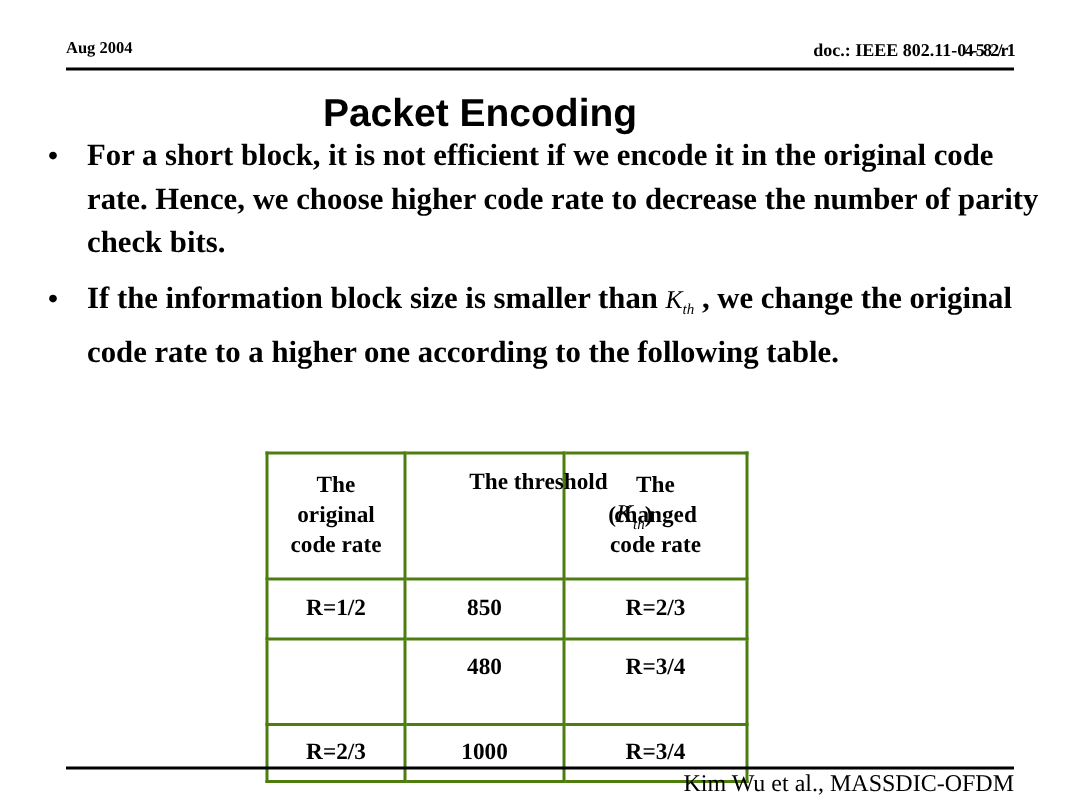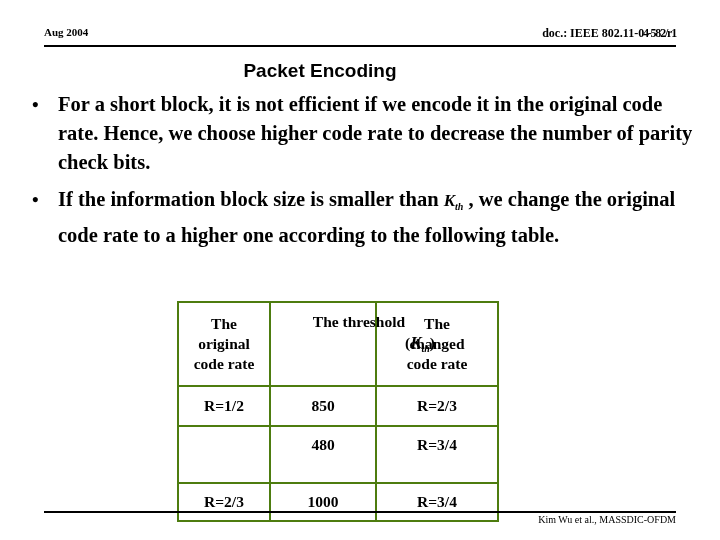--- a/index.html
+++ b/index.html
@@ -58,21 +58,21 @@
   }
 
   
   .slide-title {
     position: absolute;
     left: 0;
     top: 60px;
     width: 640px;
     text-align: center;
     font-family: "Liberation Sans", "DejaVu Sans", sans-serif;
-    font-size: 19px;
+    font-size: 26px;
     font-weight: bold;
     letter-spacing: 0px;
   }
 
   
   .body-block {
     position: absolute;
     left: 24px;
     top: 90px;
     width: 672px;
@@ -91,21 +91,21 @@
     left: 8px;
     top: 0;
     font-size: 19px;
     line-height: 29px;
   }
   .bullet .txt {
     display: block;
   }
   .kth {
     font-style: italic;
-    font-weight: bold;
+    font-weight: normal;
     font-size: 17px;
     font-family: "Liberation Serif", "DejaVu Serif", serif;
   }
   .kth sub {
     font-size: 10px;
     font-style: italic;
   }
 
   
   .rate-table {
@@ -181,21 +181,21 @@
     top: 3px;
     font-size: 10.5px;
     font-family: "Liberation Serif", "DejaVu Serif", serif;
     white-space: nowrap;
     margin-top: 46px;
   }
   .ftr-right {
     position: absolute;
     right: 0;
     top: 3px;
-    font-size: 10px;
+    font-size: 16px;
     font-family: "Liberation Serif", "DejaVu Serif", serif;
     white-space: nowrap;
   }
 </style>
 </head>
 <body>
 
 <div class="slide-header">
   <div class="hdr-date">Aug 2004</div>
   <div class="hdr-doc"><span>doc.: IEEE 802.11-</span><span class="docnum">04-582/r1</span></div>

